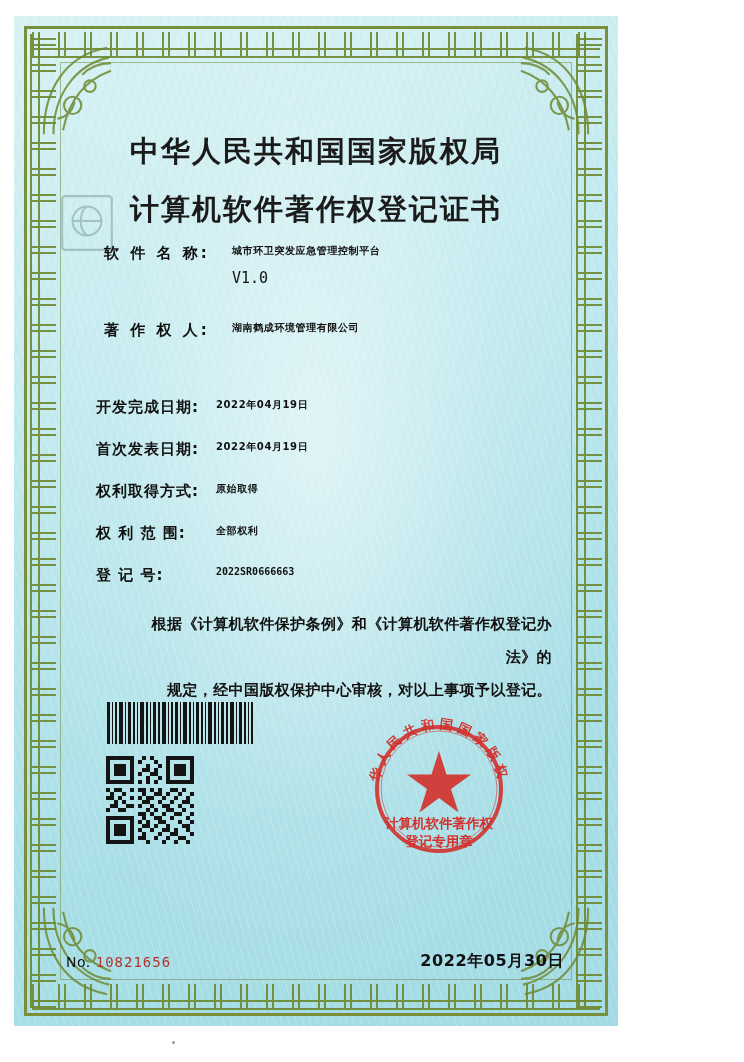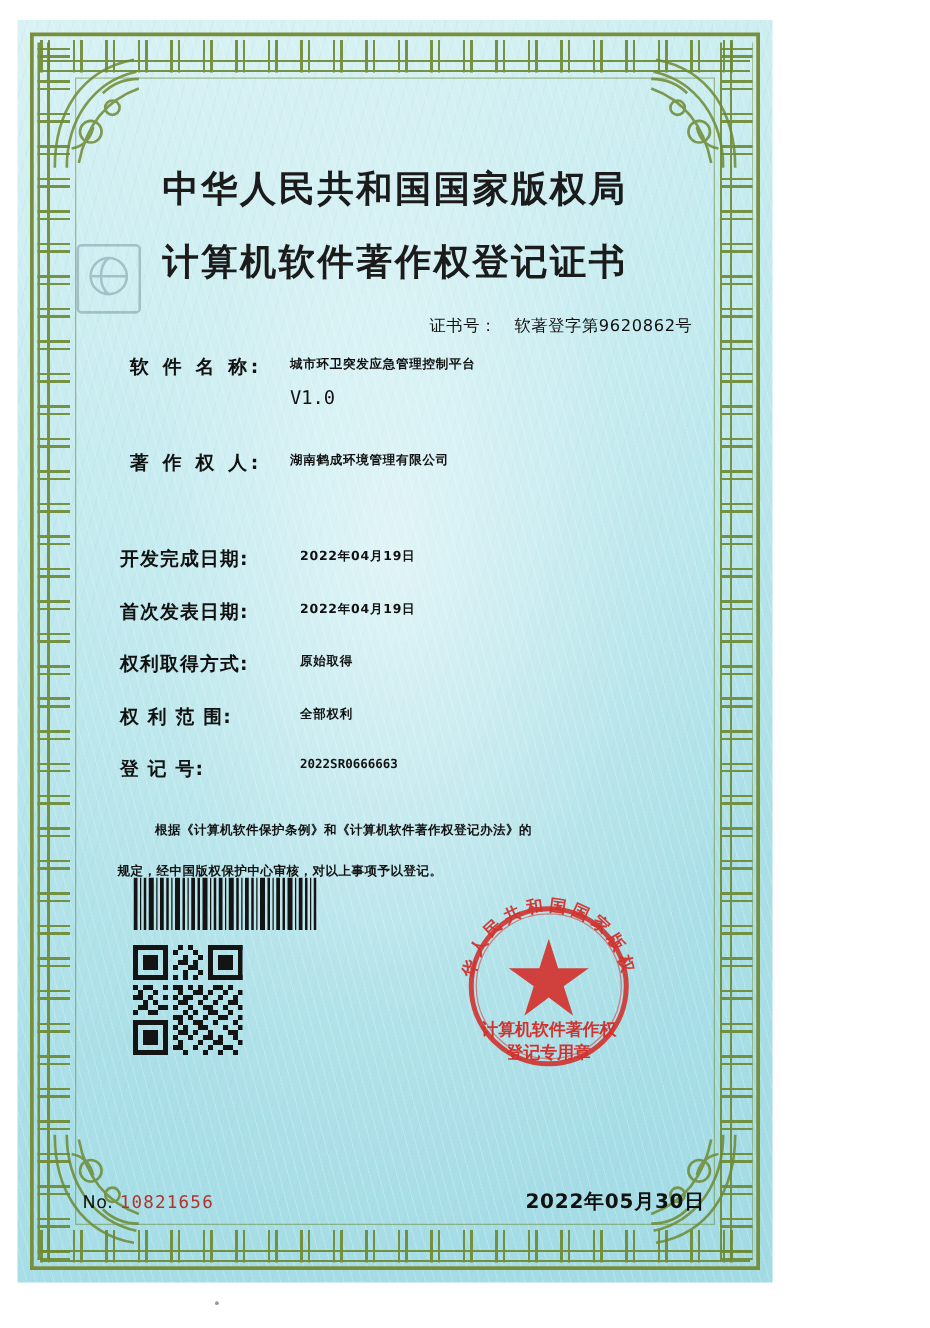--- a/index.html
+++ b/index.html
@@ -208,32 +208,33 @@
     font-family: "DejaVu Sans Mono", "Liberation Mono", monospace;
     color: #111;
     margin-top: 6px;
   }
   .row-owner { margin-top: 34px; }
 
   .dates {
     margin-top: 58px;
     padding-left: 24px;
   }
-  .dates .field-row { margin-bottom: 23px; gap: 24px; }
+  .dates .field-row { margin-bottom: 23px; }
   .dates .f-label { width: 120px; flex: 0 0 120px; letter-spacing: 1px; }
 
   .paragraph {
     margin-top: 10px;
     padding-left: 22px;
     padding-right: 8px;
-    font-size: 10px;
+    font-size: 15px;
     line-height: 33px;
     color: #111;
     font-weight: bold;
     letter-spacing: 0.4px;
+    text-align: right;
   }
   .paragraph .indent { display: inline-block; width: 30px; }
 
   
   .barcode {
     position: absolute;
     left: 92px;
     top: 686px;
     width: 148px;
     height: 42px;
@@ -356,23 +357,20 @@
       <path d="M30 14 C22 20 22 36 30 42"></path>
       <path d="M16 28 H44"></path>
     </g>
   </svg>
 
   <div class="content">
 
     <div class="title-main">中华人民共和国国家版权局</div>
     <div class="title-sub">计算机软件著作权登记证书</div>
 
-    <div class="cert-no-row">
-      <span class="lbl">证书号：</span><span>软著登字第9620862号</span>
-    </div>
 
     <div class="fields">
       <div class="field-row row-name">
         <div class="f-label">软 件 名 称:</div>
         <div class="f-value">城市环卫突发应急管理控制平台</div>
       </div>
       <div class="row-version">V1.0</div>
 
       <div class="field-row row-owner">
         <div class="f-label">著 作 权 人:</div>

